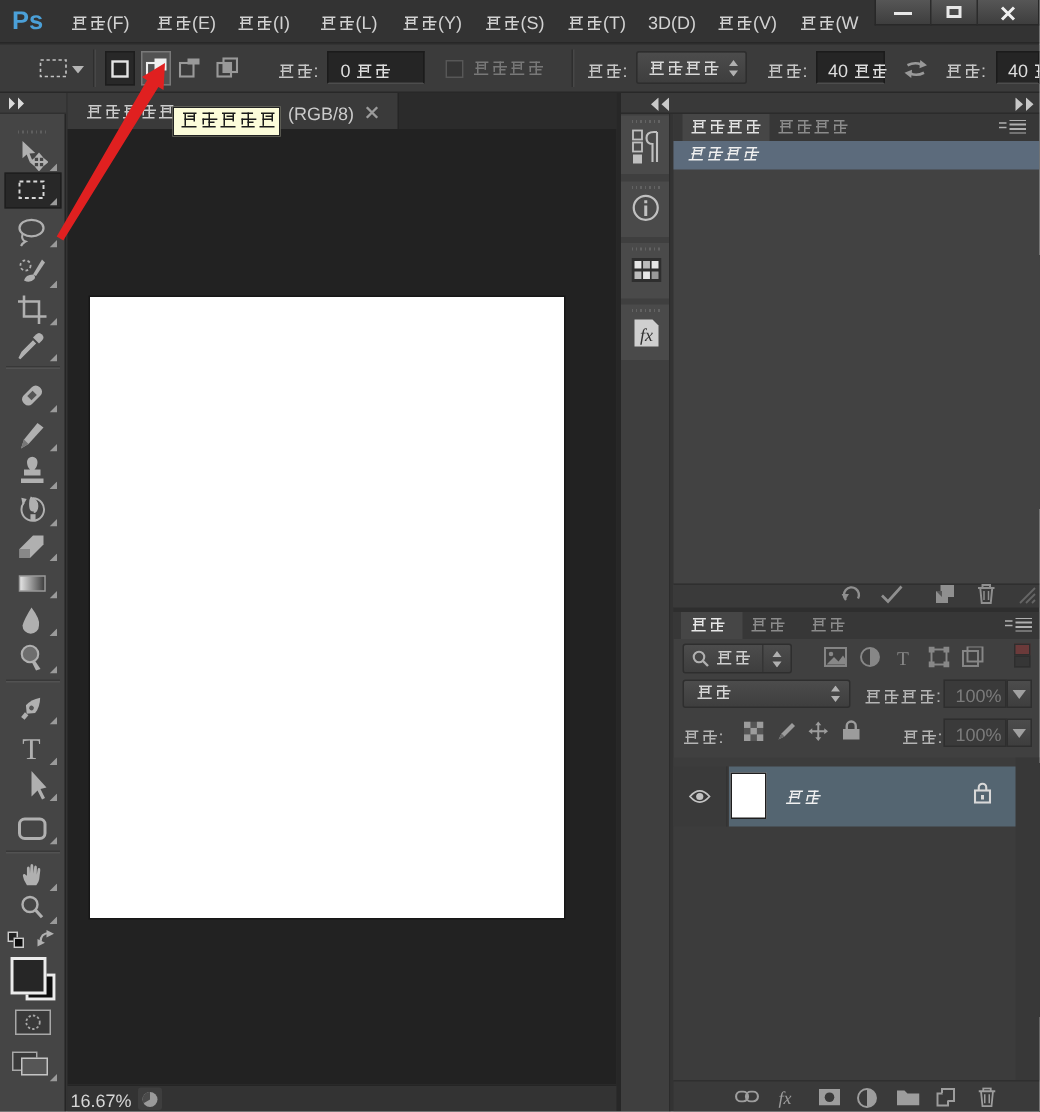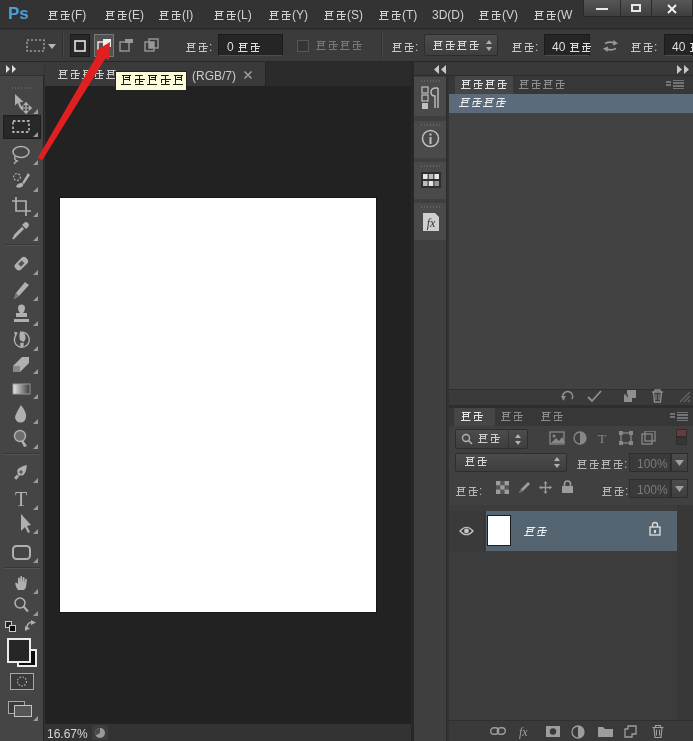--- a/index.html
+++ b/index.html
@@ -346,21 +346,21 @@
 <div class="a" style="left:45px;top:62px;width:366px;height:24px;background:#2b2b2b"></div>
 <div class="a" style="left:45px;top:62px;width:221px;height:24px;background:#3a3a3a;border-right:1px solid #252525"></div>
 <div class="a" style="left:57px;top:69px;display:flex;align-items:center;">
       <b class="q" style="width:10px;height:10px;--c:#cccccc;"></b>
       <b class="q q2" style="width:10px;height:10px;--c:#cccccc;"></b>
       <b class="q" style="width:10px;height:10px;--c:#cccccc;"></b>
       <b class="q q2" style="width:10px;height:10px;--c:#cccccc;"></b>
       <b class="q" style="width:10px;height:10px;--c:#cccccc;"></b>
     </div>
 <div class="a" style="left:192px;top:69px;display:flex;align-items:center;">
-      <span class="lt" style="font-size:12px;color:#cccccc;">(RGB/7)</span>
+      <span class="lt" style="font-size:12px;color:#cccccc;">(RGB/8)</span>
     </div>
 <svg class="a" style="left:243px;top:70px" width="10" height="10" viewBox="0 0 10 10">
       <path d="M1.5 1.5 L8.5 8.5 M8.5 1.5 L1.5 8.5" stroke="#9c9c9c" stroke-width="1.6"></path>
     </svg>
 <div class="a" style="left:45px;top:86px;width:366px;height:637px;background:#222222"></div>
 <div class="a" style="left:60px;top:198px;width:316px;height:414px;background:#ffffff;box-shadow:0 0 0 1px #161616"></div>
 <div class="a" style="left:45px;top:723px;width:366px;height:18px;background:#333333;border-top:1px solid #252525"></div>
 <div class="a" style="left:47px;top:727px;display:flex;align-items:flex-end;">
       <span class="lt" style="font-size:12px;color:#d6d6d6;">16.67%</span>
     </div>

